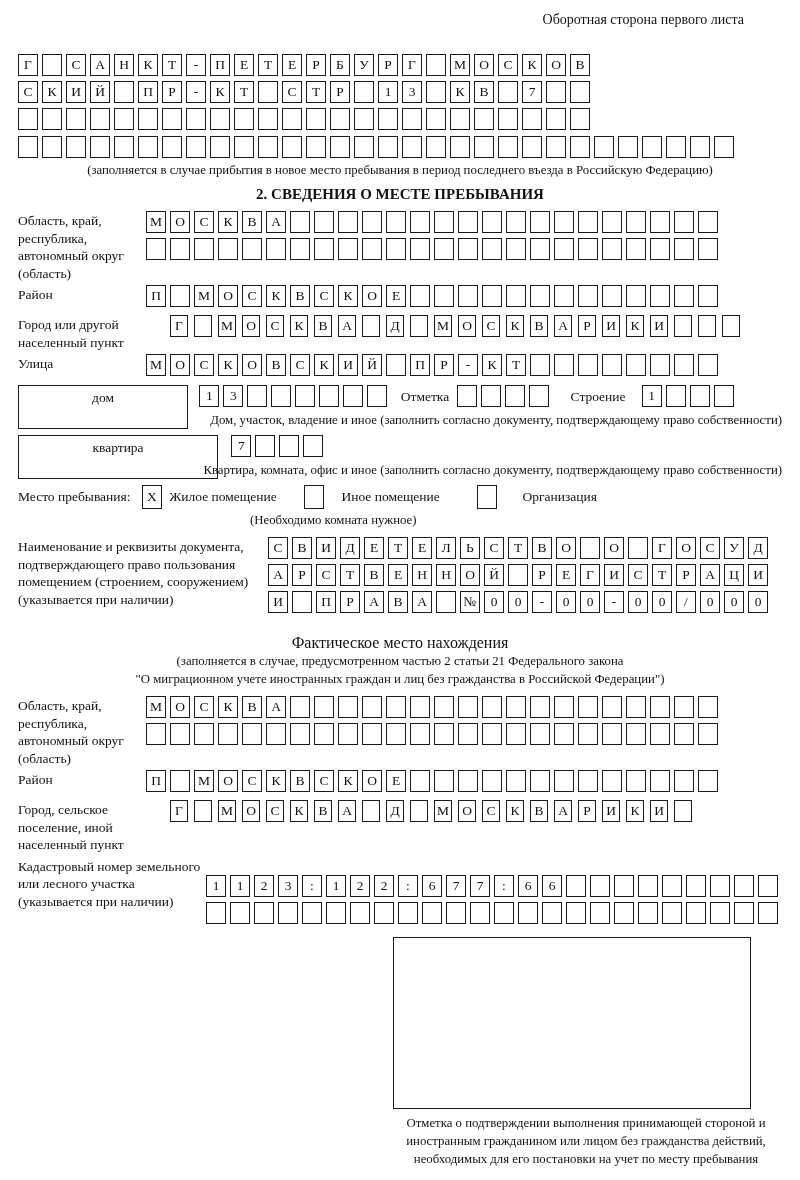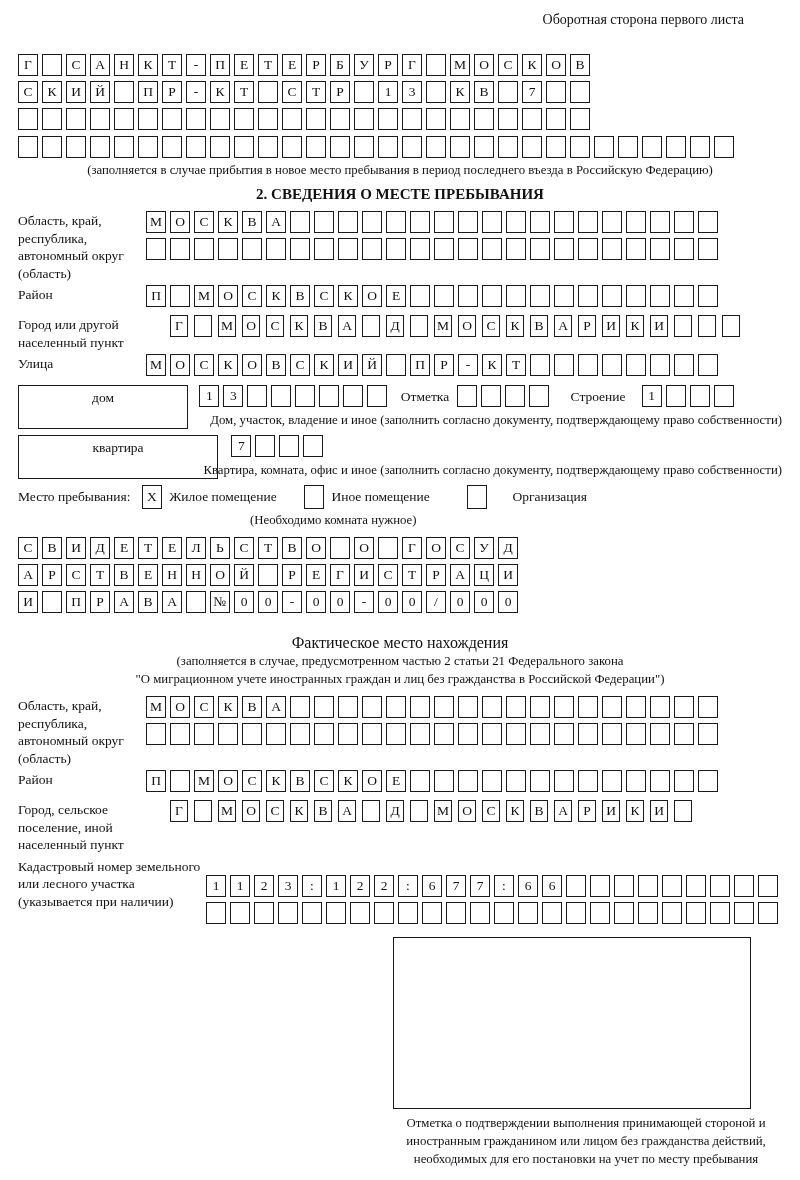--- a/index.html
+++ b/index.html
@@ -106,27 +106,28 @@
   <span class="bigbox" style="width:200px;">квартира</span>
   <span style="display:inline-block;width:10px;"></span><span class="cells" style="display:inline-block;"><span class="cell">7</span><span class="cell"></span><span class="cell"></span><span class="cell"></span></span>
 </div>
 <div class="caption left">Квартира, комната, офис и иное (заполнить согласно документу, подтверждающему право собственности)</div>
 
 <div class="inline-row">
   <span class="inline-lbl">Место пребывания:</span>
   <span class="cell stay-cell" style="margin-left:8px;">X</span>
   <span class="inline-lbl" style="margin-right:24px;font-family:Liberation Serif, serif;">Жилое помещение</span>
   <span class="cell stay-cell"></span>
-  <span class="inline-lbl" style="margin-right:34px;">Иное помещение</span>
+  <span class="inline-lbl" style="margin-right:34px;margin-left:10px;">Иное помещение</span>
   <span class="cell stay-cell"></span>
   <span class="inline-lbl" style="margin-left:18px;">Организация</span>
 </div>
 <div class="hint">(Необходимо комната нужное)</div>
 
 <div class="field" style="margin-top:6px;">
+  <div class="flabel w248">Наименование и реквизиты документа, подтверждающего право пользования помещением (строением, сооружением) (указывается при наличии)</div>
   <div class="gridcol">
     <div class="cells"><span class="cell">С</span><span class="cell">В</span><span class="cell">И</span><span class="cell">Д</span><span class="cell">Е</span><span class="cell">Т</span><span class="cell">Е</span><span class="cell">Л</span><span class="cell">Ь</span><span class="cell">С</span><span class="cell">Т</span><span class="cell">В</span><span class="cell">О</span><span class="cell"></span><span class="cell">О</span><span class="cell"></span><span class="cell">Г</span><span class="cell">О</span><span class="cell">С</span><span class="cell">У</span><span class="cell">Д</span></div>
     <div class="cells"><span class="cell">А</span><span class="cell">Р</span><span class="cell">С</span><span class="cell">Т</span><span class="cell">В</span><span class="cell">Е</span><span class="cell">Н</span><span class="cell">Н</span><span class="cell">О</span><span class="cell">Й</span><span class="cell"></span><span class="cell">Р</span><span class="cell">Е</span><span class="cell">Г</span><span class="cell">И</span><span class="cell">С</span><span class="cell">Т</span><span class="cell">Р</span><span class="cell">А</span><span class="cell">Ц</span><span class="cell">И</span></div>
     <div class="cells"><span class="cell">И</span><span class="cell"></span><span class="cell">П</span><span class="cell">Р</span><span class="cell">А</span><span class="cell">В</span><span class="cell">А</span><span class="cell"></span><span class="cell">№</span><span class="cell">0</span><span class="cell">0</span><span class="cell">-</span><span class="cell">0</span><span class="cell">0</span><span class="cell">-</span><span class="cell">0</span><span class="cell">0</span><span class="cell">/</span><span class="cell">0</span><span class="cell">0</span><span class="cell">0</span></div>
   </div>
 </div>
 
 <div class="sub-title">Фактическое место нахождения</div>
 <div class="caption">(заполняется в случае, предусмотренном частью 2 статьи 21 Федерального закона</div>
 <div class="caption">"О миграционном учете иностранных граждан и лиц без гражданства в Российской Федерации")</div>

